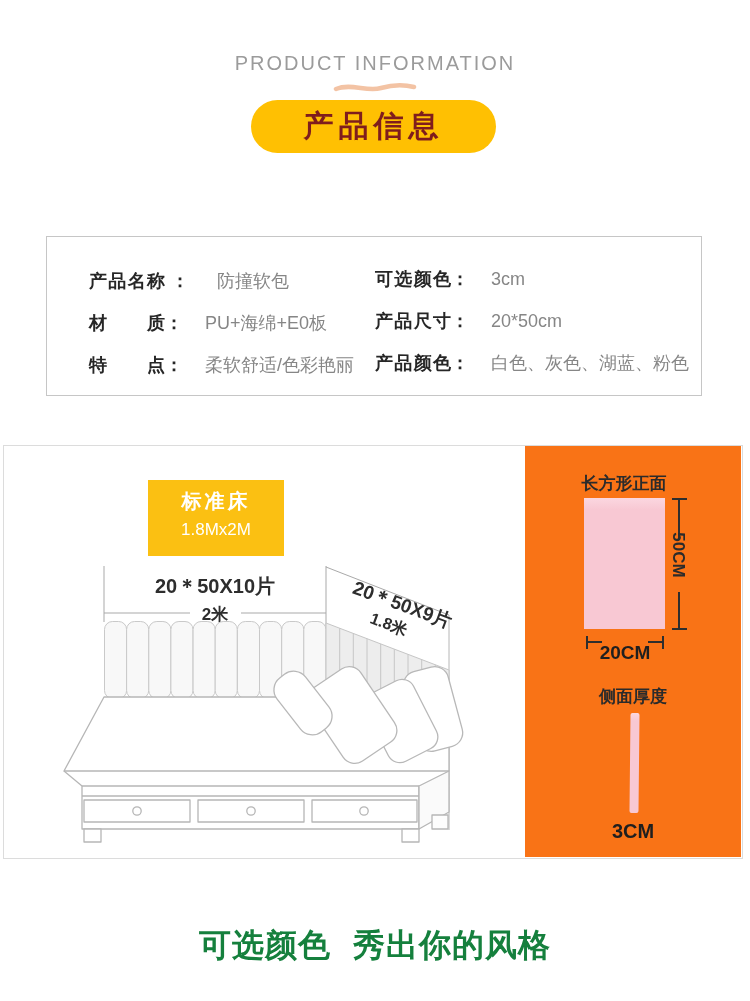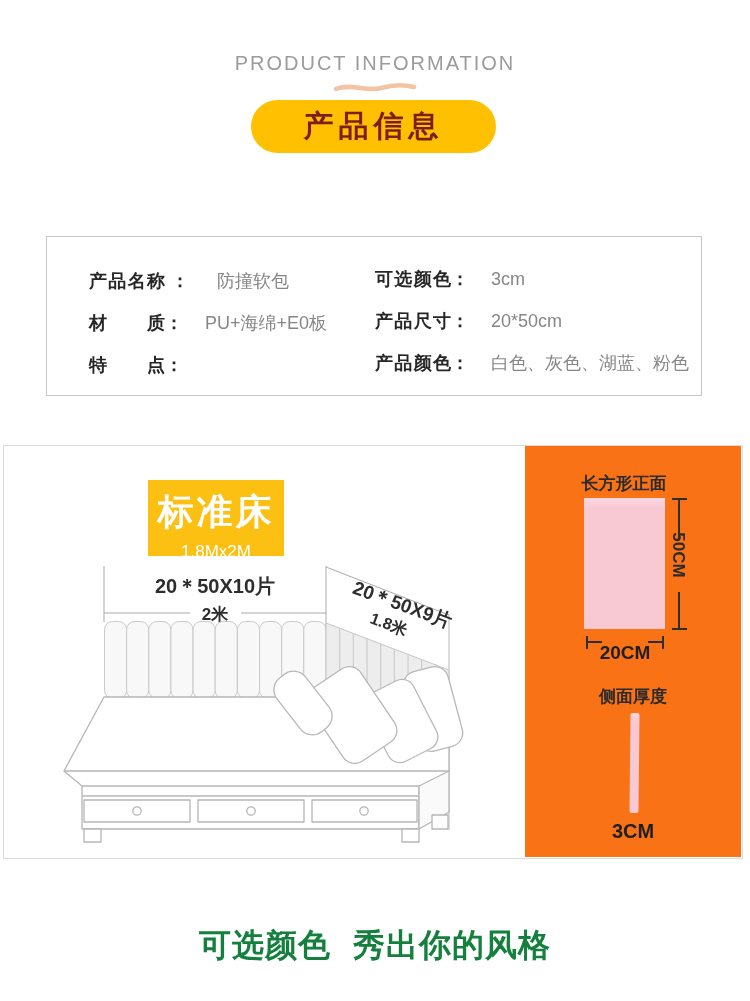--- a/index.html
+++ b/index.html
@@ -25,21 +25,21 @@
   .spec-colon{font-weight:700;color:#262626;}
   .spec-value{margin-left:22px;color:#868686;text-align:right;}
 
   
   .diagram-box{position:absolute;left:3px;top:445px;width:738px;height:412px;
                border:1px solid #dcdcdc;background:#fff;}
   .bed-svg{position:absolute;left:0;top:0;}
   .svg-dim{fill:#2d2d2d;font-weight:700;font-family:"Liberation Sans",sans-serif;}
   .bed-badge{position:absolute;left:144px;top:34px;width:136px;height:76px;
              background:var(--badge-yellow,#FBC012);color:#fff;text-align:center;}
-  .bed-badge .t1{font-size:36px;font-weight:700;letter-spacing:3px;margin-top:8px;}
+  .bed-badge .t1{font-size:20px;font-weight:700;letter-spacing:3px;margin-top:8px;}
   .bed-badge .t2{font-size:17px;margin-top:5px;}
 
   
   .side-panel{position:absolute;left:521px;top:0;width:216px;height:411px;background:#f97316;}
   .fv-title{position:absolute;left:0;top:26px;width:198px;text-align:center;
             font-size:17px;font-weight:700;color:#2b2b2b;}
   .fv-rect{position:absolute;left:59px;top:52px;width:81px;height:131px;
            background:linear-gradient(to bottom,#fbd7e0 0%,var(--pink,#F8C8D3) 9%);}
   .dim{position:absolute;background:#2e2e2e;}
   .cap-top{left:147px;top:52px;width:15px;height:2px;}
@@ -83,20 +83,21 @@
       <span class="spec-value">防撞软包</span>
     </div>
     <div class="spec-row l1">
       <span class="spec-label">材质</span>
         <span class="spec-colon">：</span>
       <span class="spec-value">PU+海绵+E0板</span>
     </div>
     <div class="spec-row l2">
       <span class="spec-label">特点</span>
         <span class="spec-colon">：</span>
+      <span class="spec-value">柔软舒适/色彩艳丽</span>
     </div>
     <div class="spec-row r0">
       <span class="spec-label">可选颜色</span>
         <span class="spec-colon">：</span>
       <span class="spec-value">3cm</span>
     </div>
     <div class="spec-row r1">
       <span class="spec-label">产品尺寸</span>
         <span class="spec-colon">：</span>
       <span class="spec-value">20*50cm</span>

